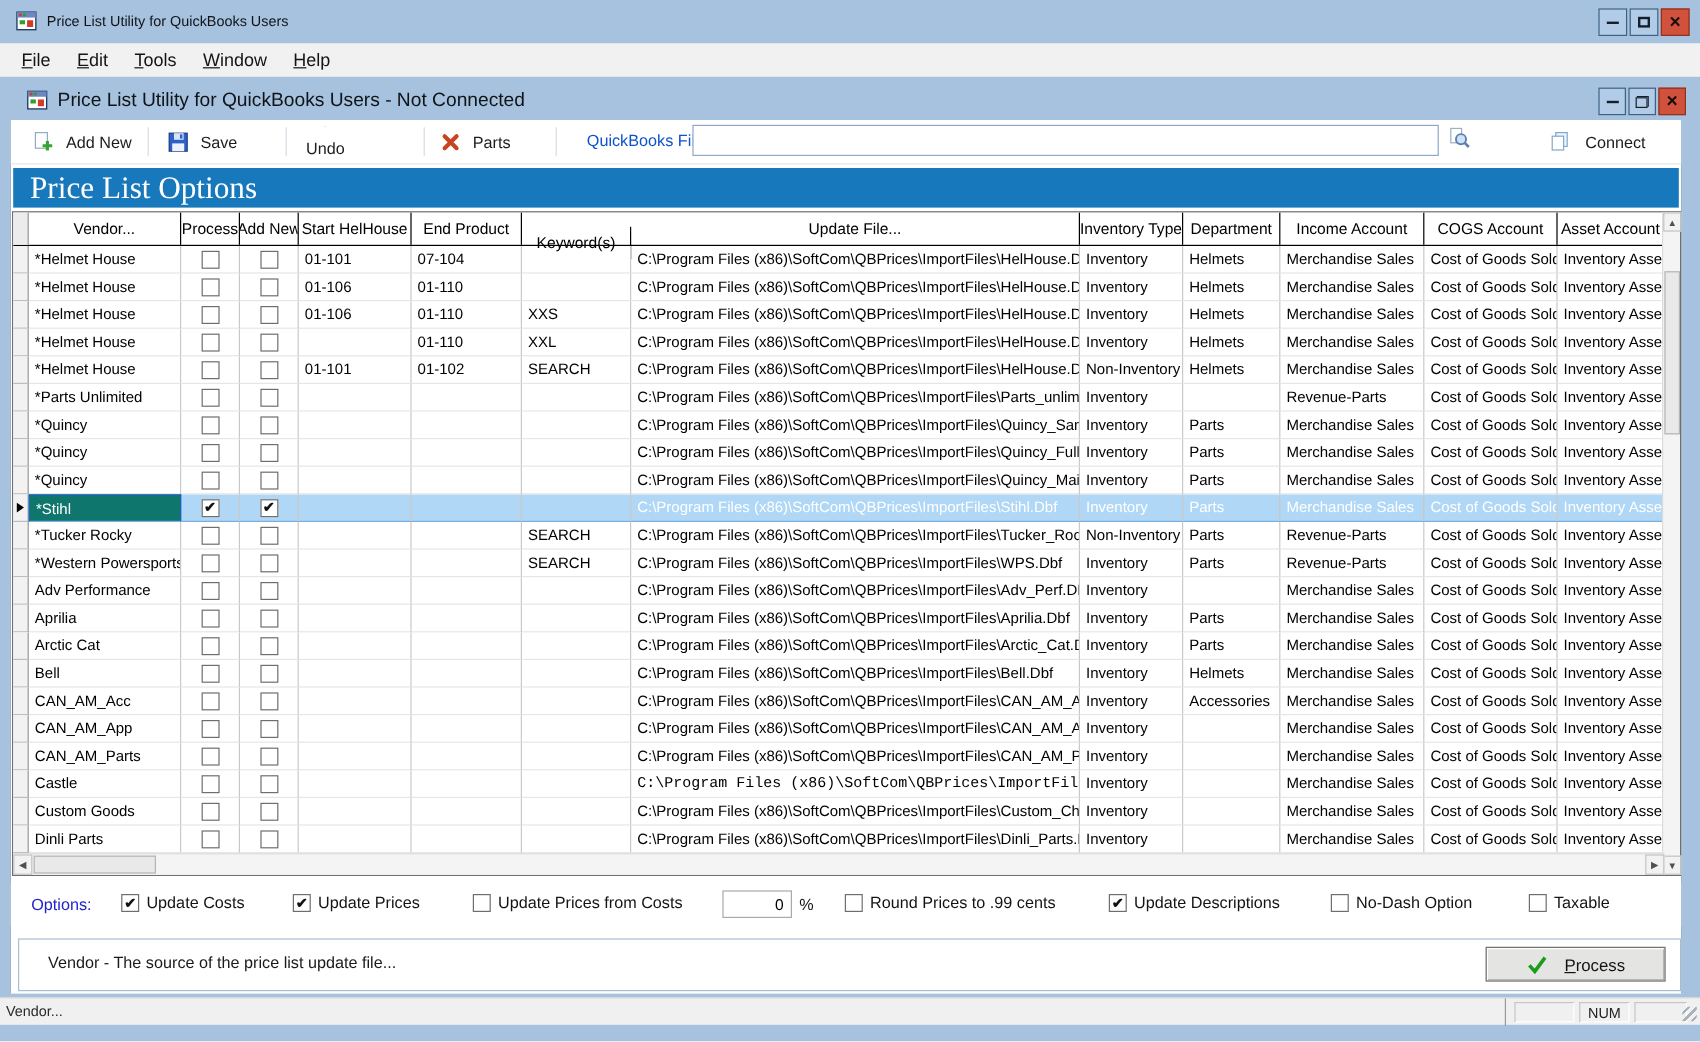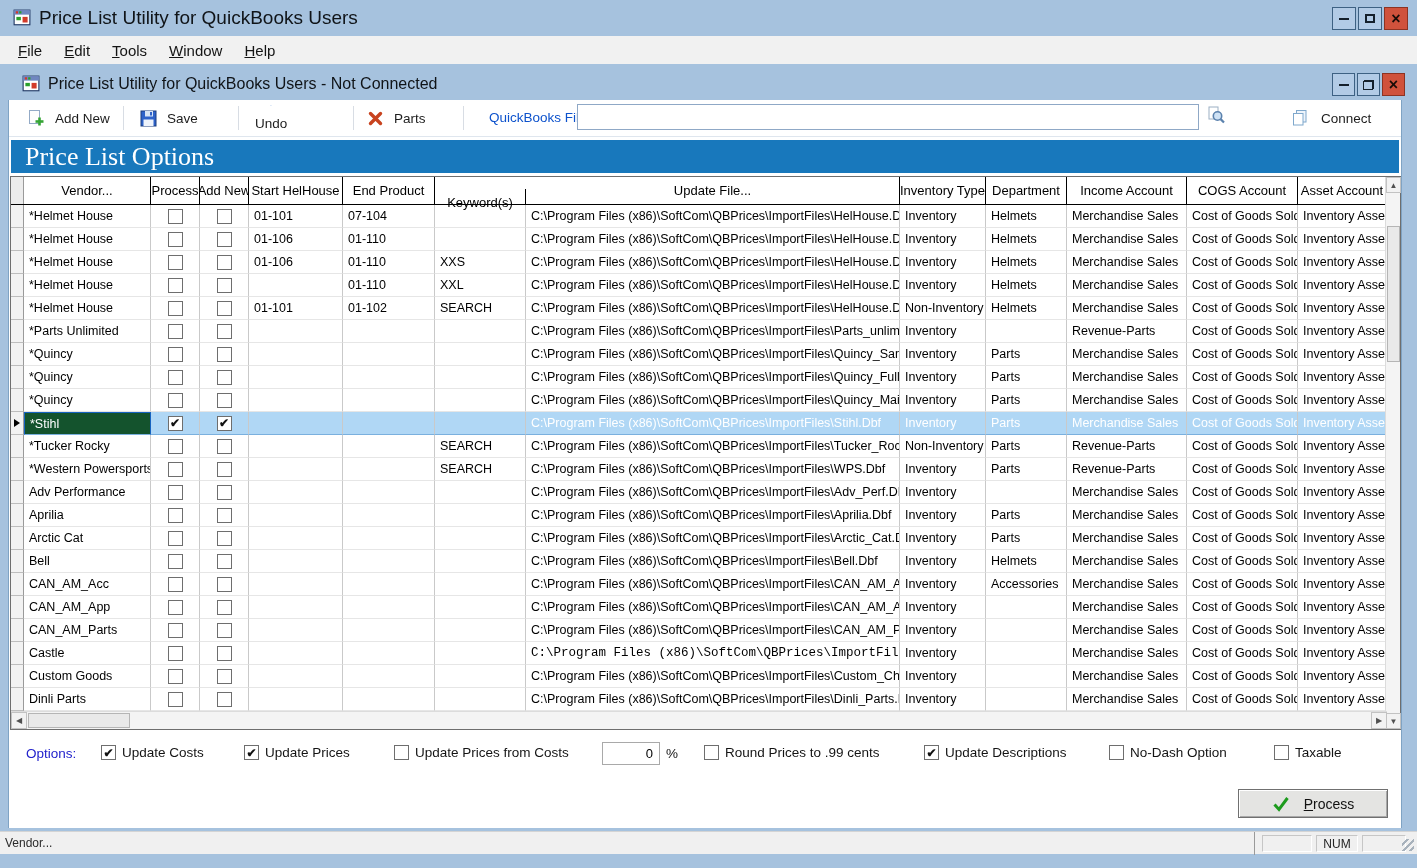--- a/index.html
+++ b/index.html
@@ -3,21 +3,21 @@
 <meta charset="utf-8">
 <style>
   * { margin:0; padding:0; box-sizing:border-box; }
   html,body { width:1417px; height:868px; }
   body { font-family:"Liberation Sans", sans-serif; }
   #screen { position:relative; width:1417px; height:868px; background:#a6c2de; overflow:hidden; }
 
   
   #titlebar { position:absolute; left:0; top:0; width:1417px; height:36px; display:flex; align-items:center; }
   .app-icon { width:18px; height:18px; margin-left:13px; }
-  .title-text { margin-left:8px; font-size:19px; color:#101418; }
+  .title-text { margin-left:8px; font-size:12px; color:#101418; }
   .winbtns { position:absolute; top:7px; display:flex; gap:2px; }
   #outer-winbtns { right:9px; }
   .wb { width:24px; height:23px; border:1px solid #3d6183; background:#b2cbe6; display:flex; align-items:center; justify-content:center; cursor:default; }
   .wb.close { background:#d0523c; border-color:#8d3322; }
   .glyph-min { width:10px; height:2px; background:#14202c; }
   .glyph-max { width:10px; height:9px; border:2px solid #14202c; }
   .glyph-restore { position:relative; width:11px; height:10px; }
   .glyph-restore::before { content:""; position:absolute; right:0; top:0; width:8px; height:7px; border:1.5px solid #14202c; }
   .glyph-restore::after { content:""; position:absolute; left:0; bottom:0; width:8px; height:7px; border:1.5px solid #14202c; background:#b2cbe6; }
   .glyph-x { font-size:16px; font-weight:bold; color:#180c08; line-height:1; }
@@ -54,21 +54,21 @@
   .grow { display:flex; height:23px; }
   .ghead { height:28px; border-bottom:1px solid #000; }
   .gcell { flex:none; height:100%; border-right:1px solid #c9c9c9; font-size:12.5px; color:#000;
            padding:0 5px; display:flex; align-items:center; overflow:hidden; white-space:nowrap; }
   .ghead .gcell { border-right:1px solid #000; font-size:13px; justify-content:center; padding:0 2px; }
   .rowhdr { flex:none; width:13px; height:100%; background:#f2f2f2; border-right:1px solid #9a9a9a; border-bottom:1px solid #bdbdbd; display:flex; align-items:center; justify-content:center; }
   .ghead .rowhdr { border-bottom:none; background:#ececec; }
   .grow:not(.ghead) .gcell { border-bottom:1px solid #e6e6e6; }
   .grow.selected { background:#b0d7f5; }
   .grow.selected .gcell { color:#ffffff; border-bottom:1px solid #7ab0de; }
-  .cell-vendor.selcell { background:#14532d; border:1px solid #1663c0; color:#fff; }
+  .cell-vendor.selcell { background:#0f766e; border:1px solid #1663c0; color:#fff; }
   .sel-arrow { width:0; height:0; border-top:4px solid transparent; border-bottom:4px solid transparent; border-left:6px solid #000; }
   .cb { width:15px; height:15px; border:1px solid #6e6e6e; background:#fff; display:flex; align-items:center; justify-content:center;
         font-size:12px; font-weight:bold; color:#111; line-height:1; }
   .ctr { justify-content:center; }
 
   
   .sb-btn { position:absolute; background:#f2f2f2; border:1px solid #c2c2c2; display:flex; align-items:center; justify-content:center; font-size:8px; color:#505050; }
   #vscroll { position:absolute; right:0; top:0; width:15px; height:552px; background:#f4f4f4; border-left:1px solid #dcdcdc; }
   #vthumb { position:absolute; left:1px; top:49px; width:13px; height:136px; background:#e9e9e9; border:1px solid #b5b5b5; }
   #hscroll { position:absolute; left:0; top:534px; width:1376px; height:18px; background:#f4f4f4; border-top:1px solid #dcdcdc; }
@@ -700,20 +700,23 @@
         <div class="opt opt5">
           <span class="cb"></span>
           <span class="olbl">No-Dash Option</span>
         </div>
         <div class="opt opt6">
           <span class="cb"></span>
           <span class="olbl">Taxable</span>
         </div>
       </div>
 
+    <div id="help-panel">
+      <span id="help-text">Vendor - The source of the price list update file...</span>
+    </div>
     <div id="process-btn">
       <svg width="18" height="16" viewBox="0 0 18 16">
         <path d="M2.5 8.5 L7 13.5 L15.5 2" stroke="#1d9b1d" stroke-width="3" fill="none"></path>
       </svg>
       <span id="process-label"><span class="u">P</span>rocess</span>
     </div>
   </div>
 
   <div id="statusbar">
     <span id="status-text">Vendor...</span>

